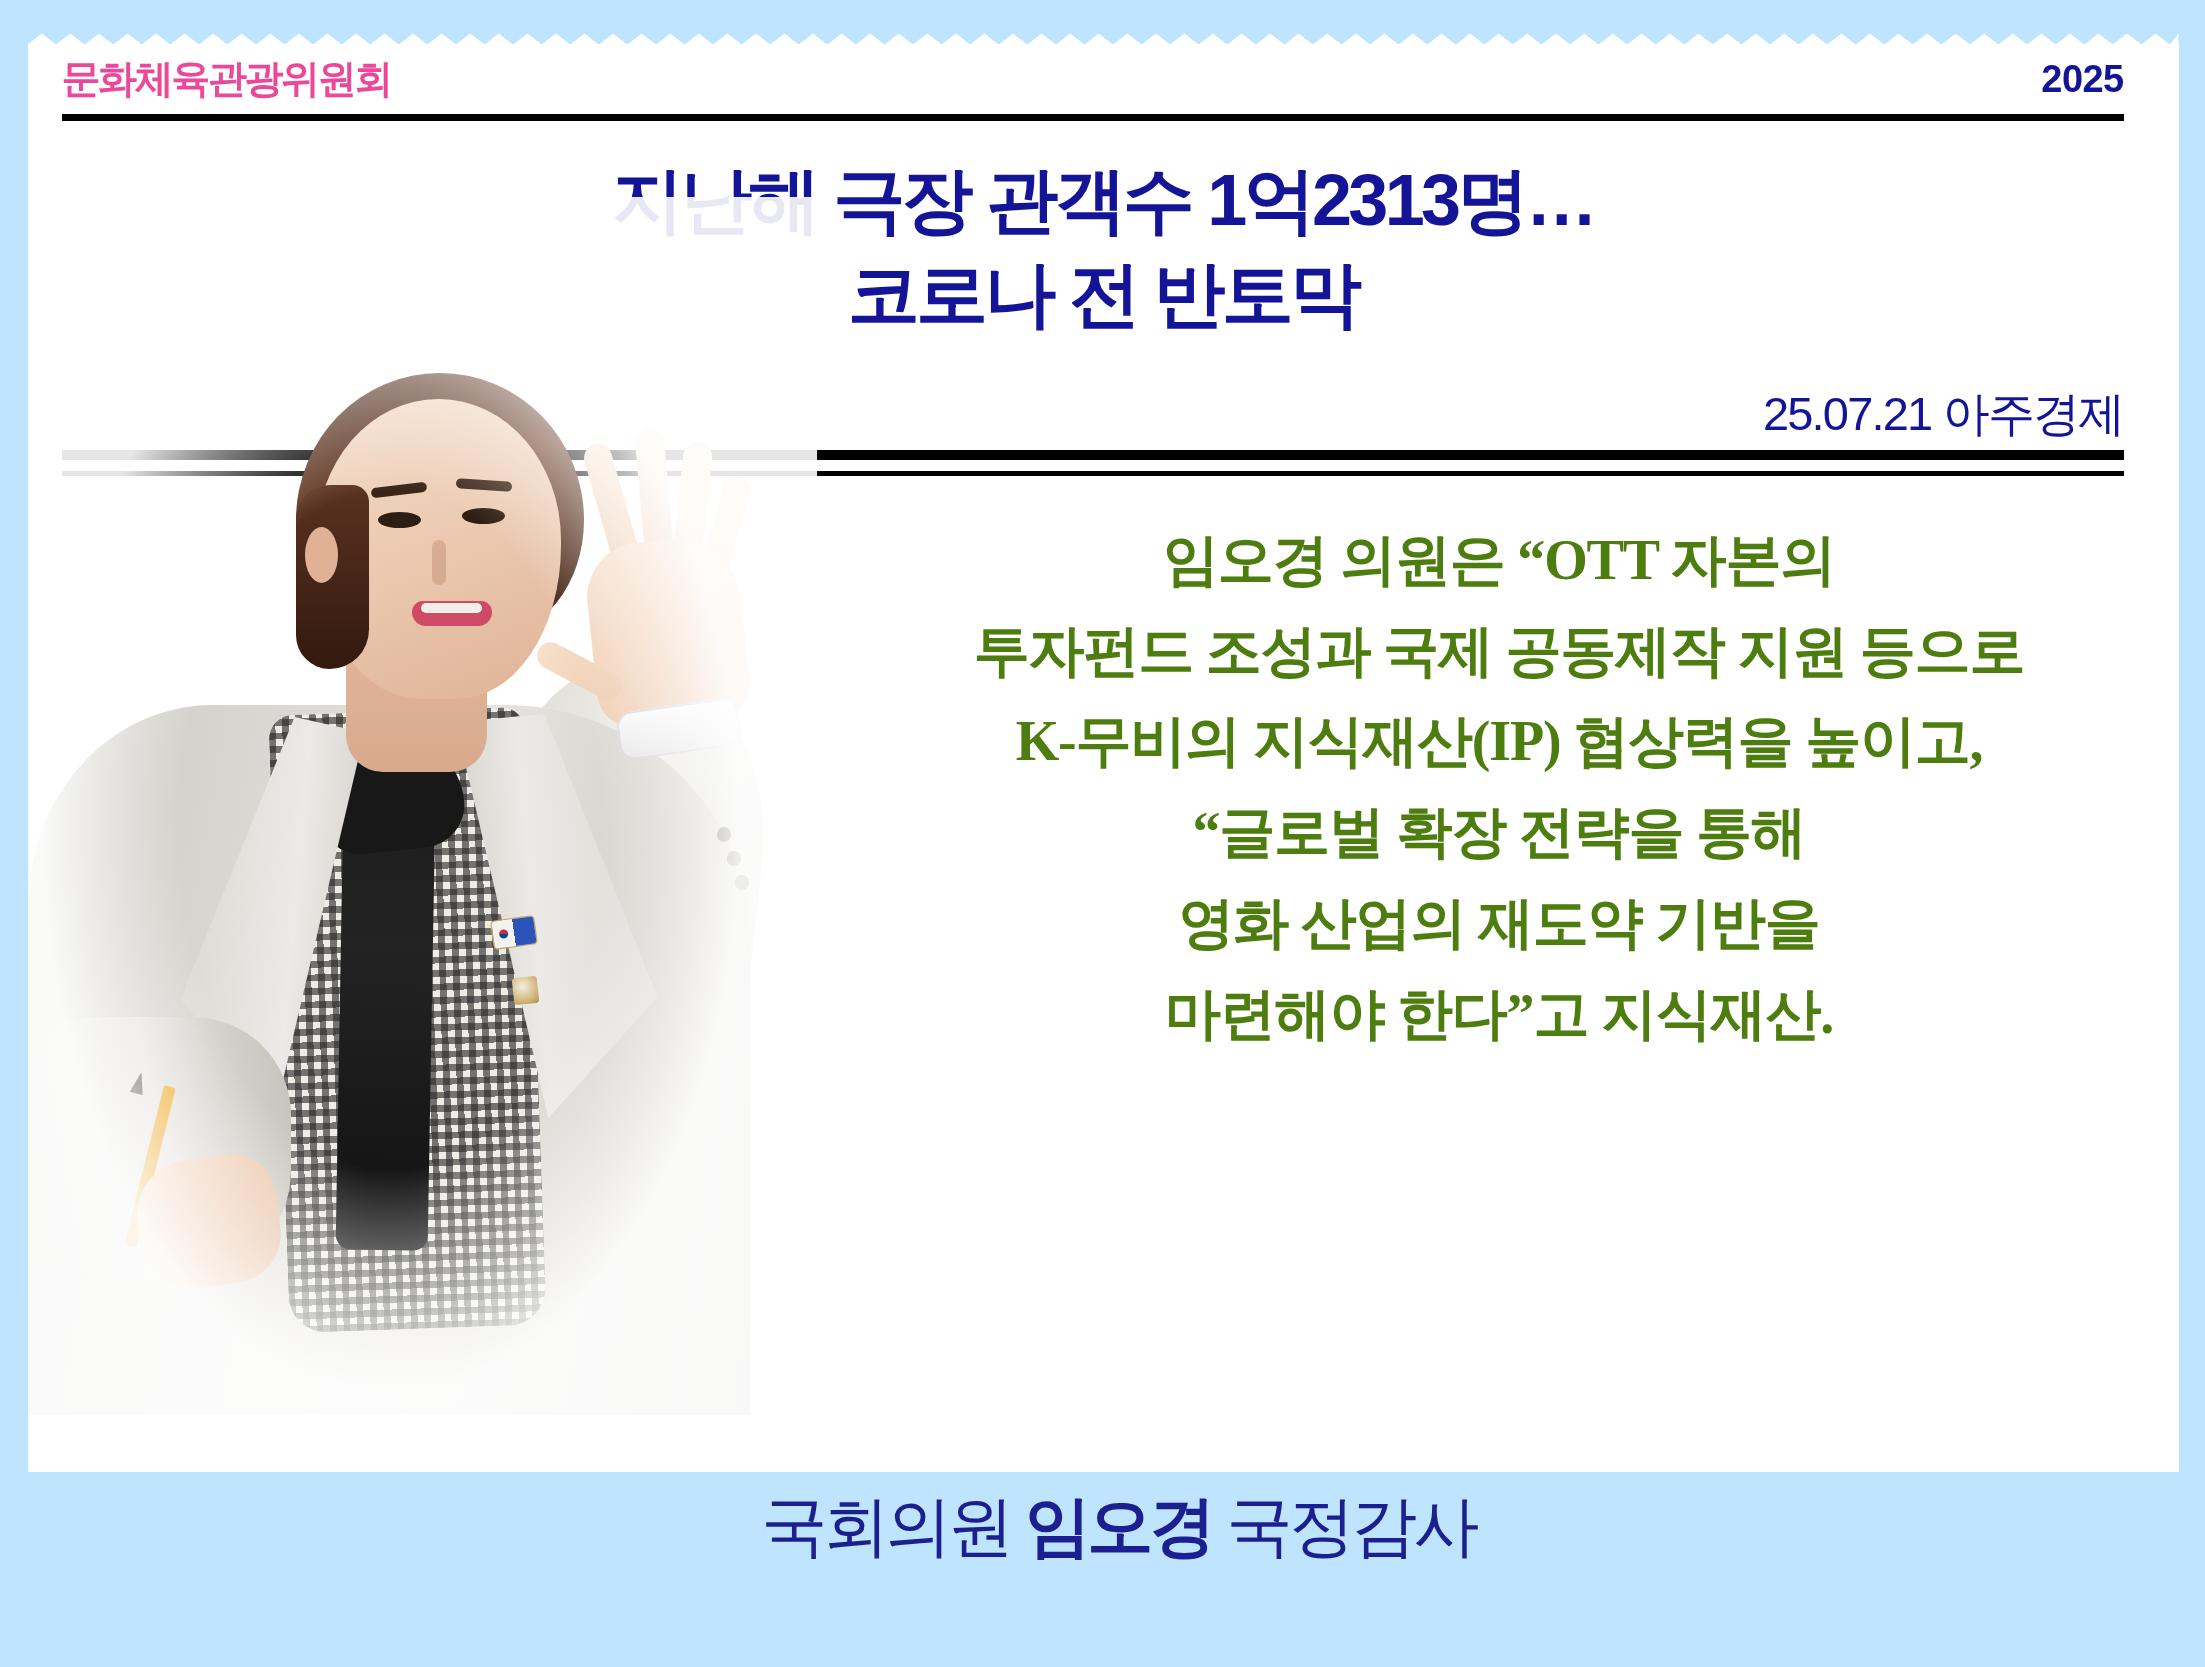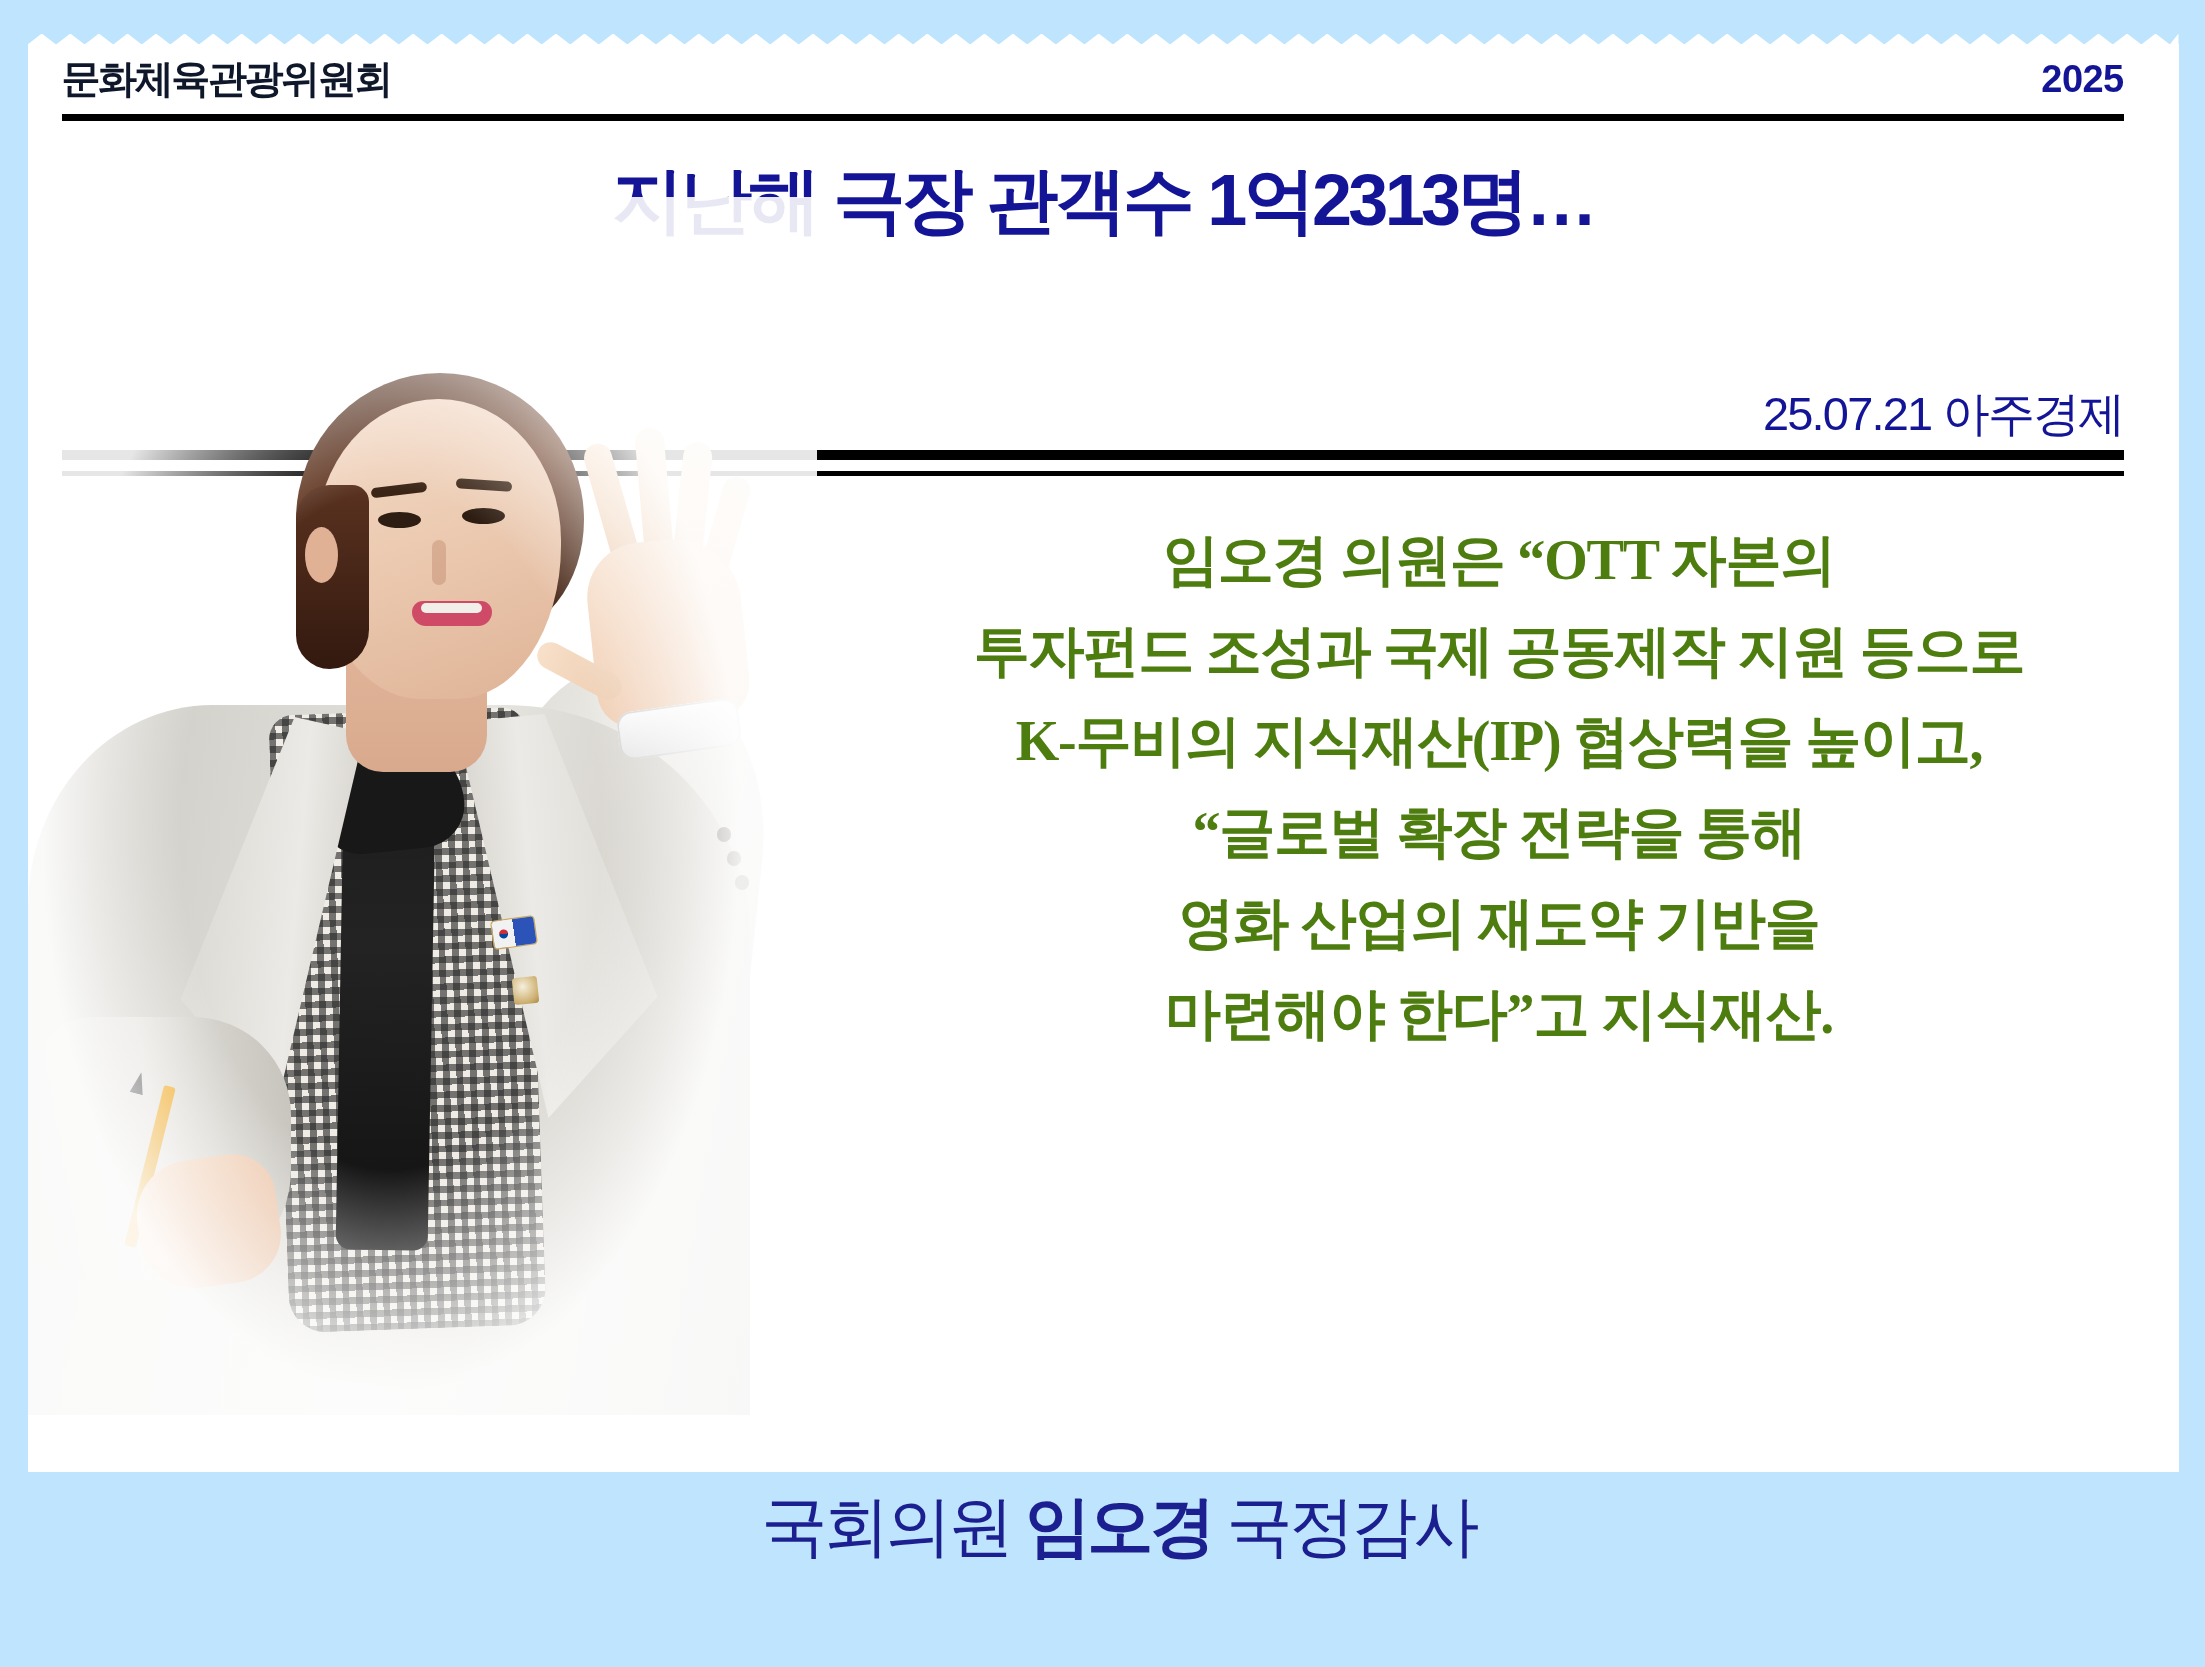--- a/index.html
+++ b/index.html
@@ -120,21 +120,21 @@
     position:absolute;
     left:34px; top:14.7px;
     width:2062px;
     display:flex;
     align-items:flex-end;
     justify-content:space-between;
   }
   .committee{
     font-size:39px;
     font-weight:bold;
-    color:#0f172a;
+    color:#ec4899;
     letter-spacing:-2.4px;
     line-height:1;
   }
   .year{
     font-size:38px;
     font-weight:bold;
     color:#131496;
     letter-spacing:-0.6px;
     line-height:1;
   }
@@ -404,20 +404,21 @@
 
   <div class="header-row">
     <div class="committee">문화체육관광위원회</div>
     <div class="year">2025</div>
   </div>
 
   <div class="rule-top"></div>
 
   <div class="headline">
     <div>지난해 극장 관객수 1억2313명…</div>
+    <div>코로나 전 반토막</div>
   </div>
 
   <div class="source">25.07.21 아주경제</div>
 
   <div class="rule-thick"></div>
   <div class="rule-thin"></div>
 
   <div class="portrait">
     <div class="p-layer sleeve-up"></div>
     <div class="p-layer blazer"></div>

